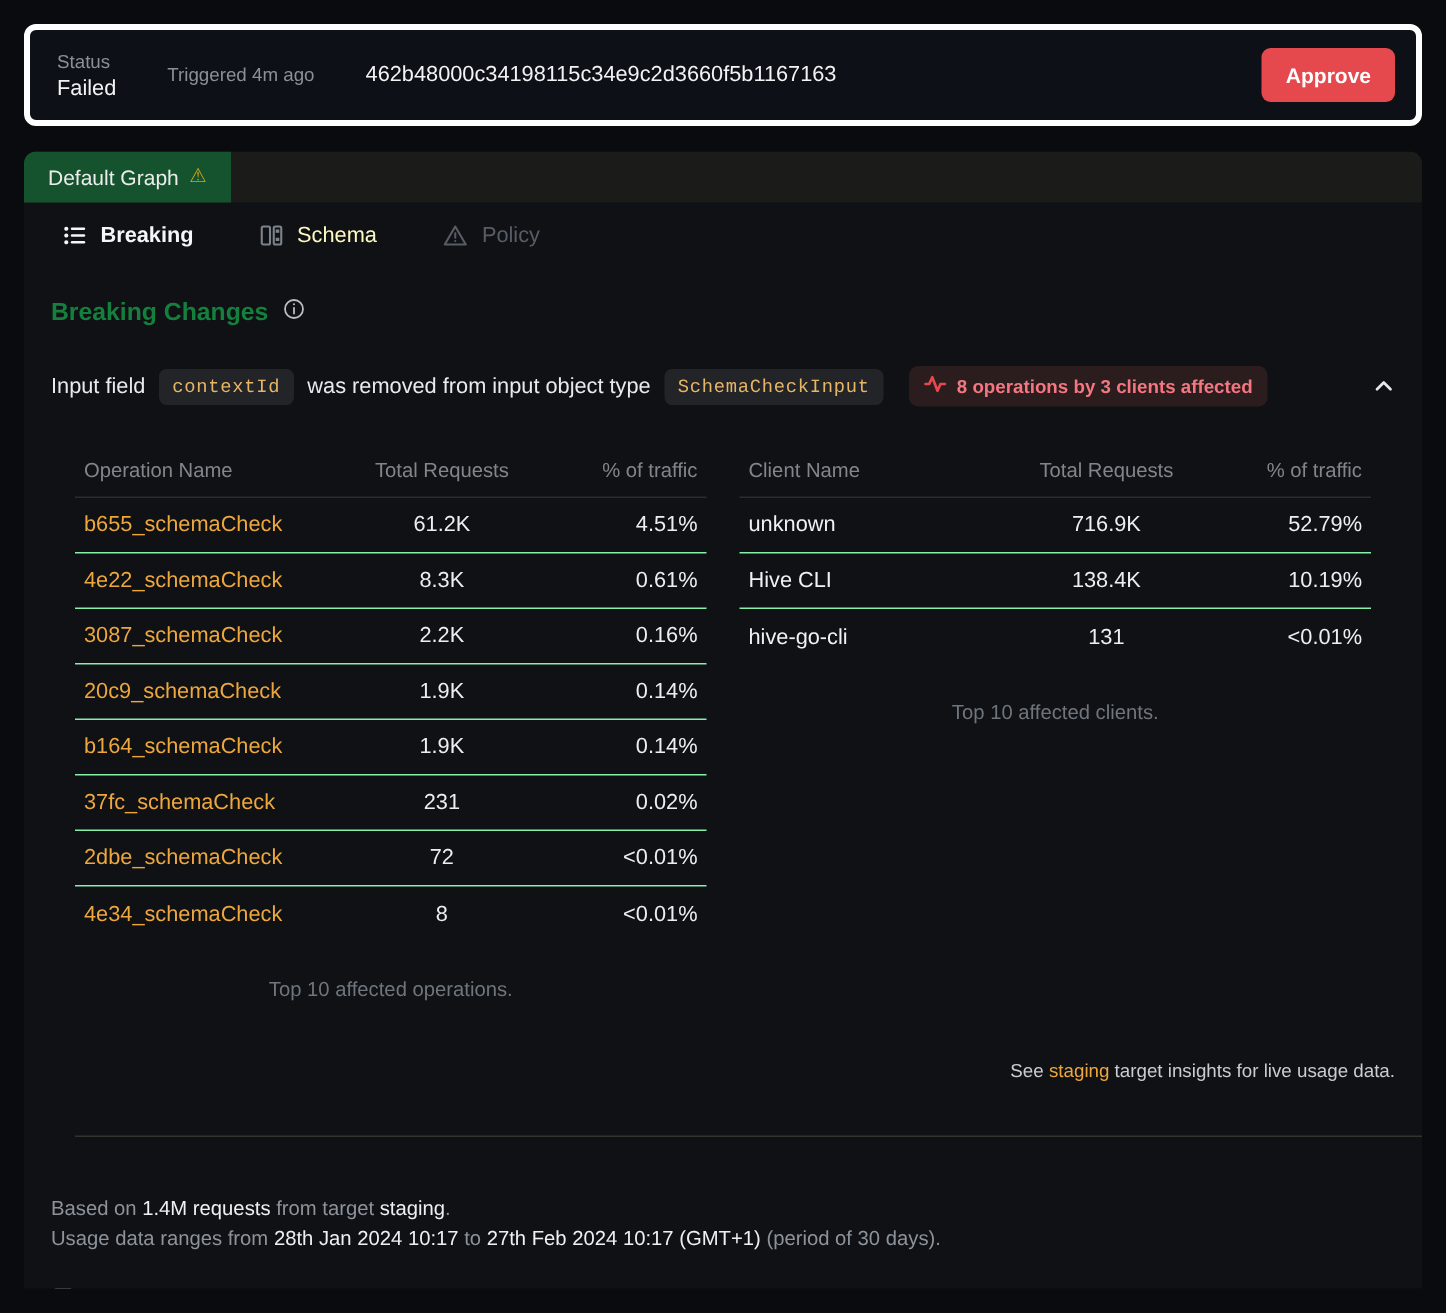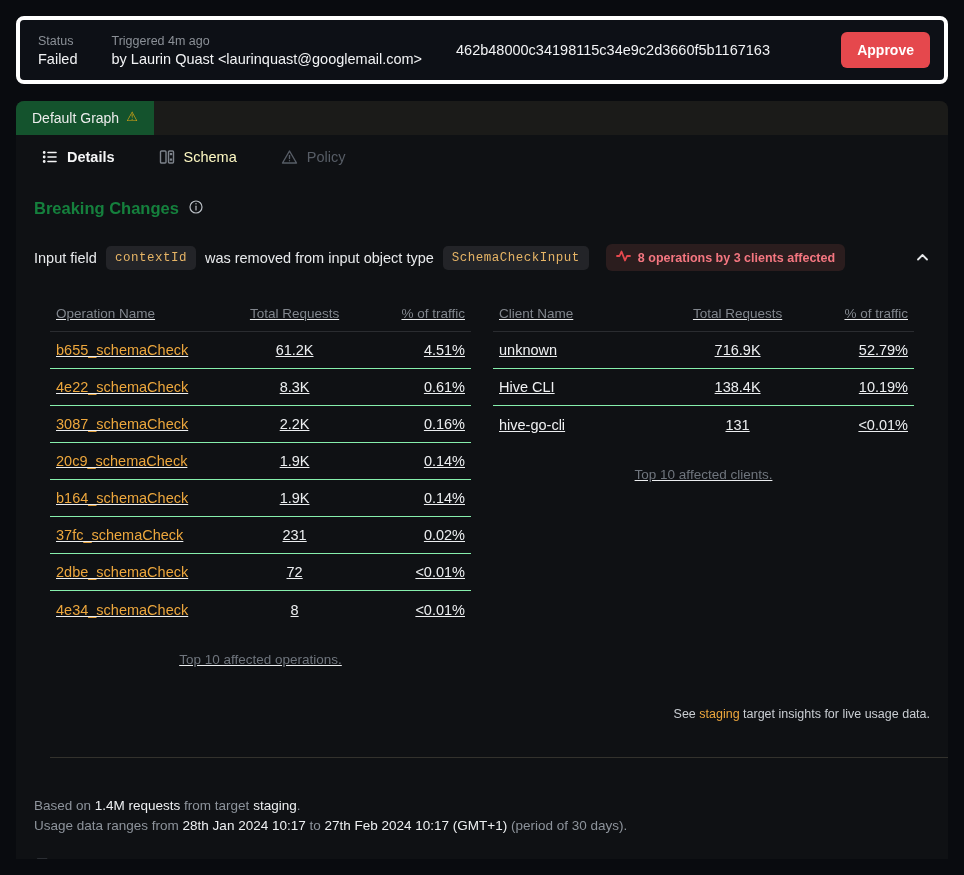--- a/index.html
+++ b/index.html
@@ -73,21 +73,21 @@
   }
   .affect-badge {
     background:#2b1d1e; border-radius:6px;
     color:#f47680; font-size:12.5px; font-weight:bold;
     padding:6px 10px; display:flex; align-items:center; gap:7px;
     margin-left:8px;
   }
   .chevron-btn { margin-left:auto; background:none; border:none; cursor:pointer; color:#e6e8ea; display:flex; }
 
   
-  .tables-wrap { display:flex; gap:22px; margin-top:25px; padding:0 16px;text-decoration:underline; }
+  .tables-wrap { display:flex; gap:22px; margin-top:25px; padding:0 16px; }
   .usage-table { flex:1; font-size:14.5px; }
   .trow { display:flex; align-items:center; height:37px; border-bottom:1px solid #86efac; }
   .trow:last-child { border-bottom:none; }
   .thead-row { color:#81868d; font-size:13.5px; height:36px; border-bottom:1px solid #2a2c30; display:flex; align-items:center; }
   .cell-name { flex:1.6; padding-left:6px; }
   .cell-num { flex:1; text-align:center; }
   .cell-pct { flex:1; text-align:right; padding-right:6px; }
   .op-link { color:#eda73d; text-decoration:none; cursor:pointer; }
   .client-name { color:#f0f1f3; }
   .table-footer { color:#6f757d; font-size:13.5px; text-align:center; margin-top:24px; }
@@ -108,21 +108,20 @@
 
 <div class="page">
 
   <div class="header-card">
     <div class="meta-block">
       <span class="meta-label">Status</span>
       <span class="meta-value">Failed</span>
     </div>
     <div class="meta-block">
       <span class="meta-label">Triggered 4m ago</span>
-      <span class="meta-value">by Laurin Quast &lt;laurinquast@googlemail.com&gt;</span>
     </div>
     <div class="meta-block commit-block">
       <span class="meta-value">462b48000c34198115c34e9c2d3660f5b1167163</span>
     </div>
     <button class="approve-btn">Approve</button>
   </div>
 
   <div class="graph-panel">
     <div class="tab-strip">
       <div class="graph-tab">
@@ -138,21 +137,21 @@
           <span>
             <svg width="16" height="16" viewBox="0 0 16 16" fill="none" stroke="#f5f6f7" stroke-width="1.6" stroke-linecap="round">
               <circle cx="2.2" cy="3.5" r="0.6" fill="#f5f6f7"></circle>
                 <circle cx="2.2" cy="8" r="0.6" fill="#f5f6f7"></circle>
                 <circle cx="2.2" cy="12.5" r="0.6" fill="#f5f6f7"></circle>
               <line x1="6" y1="3.5" x2="14" y2="3.5"></line>
                 <line x1="6" y1="8" x2="14" y2="8"></line>
                 <line x1="6" y1="12.5" x2="14" y2="12.5"></line>
             </svg>
           </span>
-          <span>Details</span>
+          <span>Breaking</span>
         </button>
         <button class="subtab inactive">
           <span>
             <svg width="16" height="16" viewBox="0 0 16 16" fill="none" stroke="#7d838b" stroke-width="1.4">
               <rect x="1.5" y="2" width="5.5" height="12" rx="1"></rect>
               <rect x="9.5" y="2" width="5" height="12" rx="1"></rect>
               <rect x="10.8" y="4" width="2.4" height="2.2" fill="#7d838b" stroke="none"></rect>
               <rect x="10.8" y="9.5" width="2.4" height="2.2" fill="#7d838b" stroke="none"></rect>
             </svg>
           </span>

